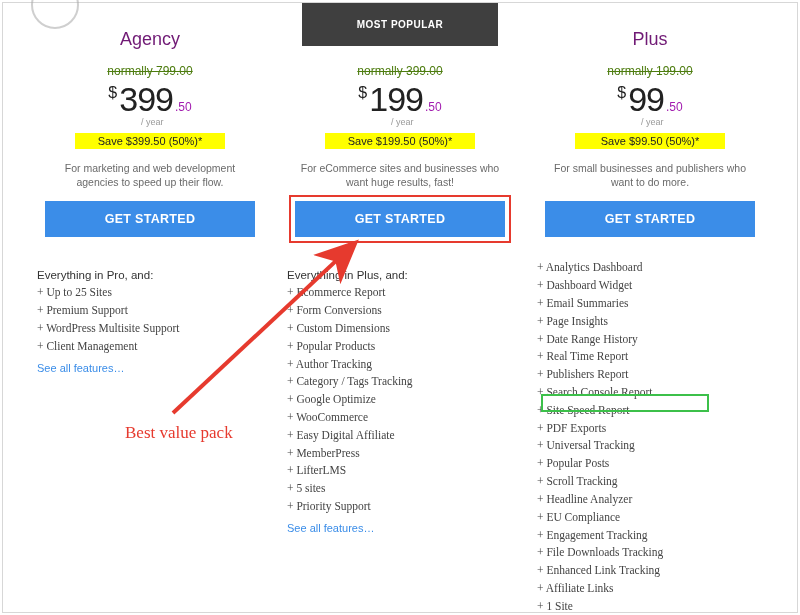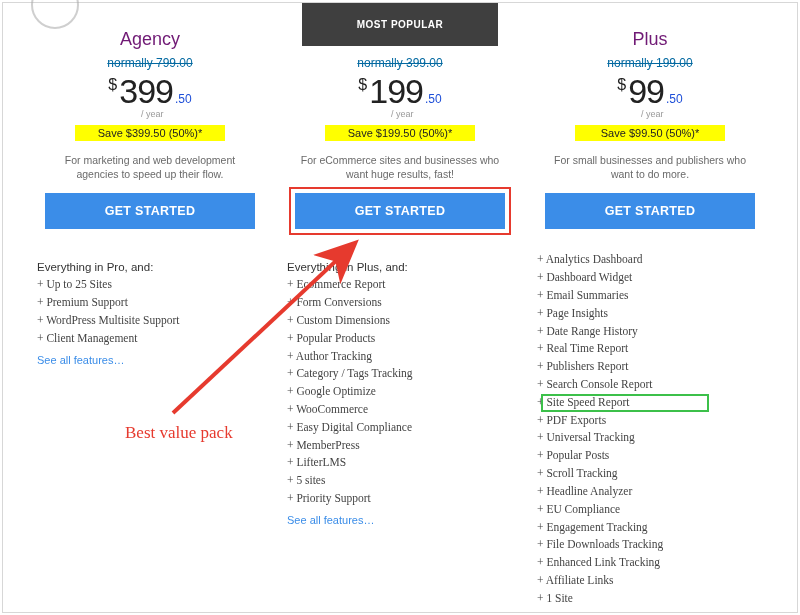--- a/index.html
+++ b/index.html
@@ -3,25 +3,25 @@
 <meta charset="utf-8">
 <style>
   * { box-sizing: border-box; margin: 0; padding: 0; }
   html, body { width: 800px; height: 615px; font-family: "Helvetica Neue", Arial, sans-serif; background: #fff; color: #444; overflow: hidden; }
   .frame { position: relative; width: 796px; height: 611px; margin: 2px; border: 1px solid #d7d7d7; background: #fff; }
   .badge-stamp { position: absolute; top: -22px; left: 28px; width: 48px; height: 48px; border: 2px solid #a8a8a8; border-radius: 50%; opacity: .55; }
   .cols { display: flex; gap: 0; padding: 0 22px 6px 22px; height: 100%; }
   .col { flex: 1 1 0; padding: 0 12px 8px 12px; position: relative; }
   .popular { position: absolute; top: 0; left: 50%; transform: translateX(-50%); width: 196px; background: #3f3f3f; color: #fff; font-size: 10px; font-weight: 600; letter-spacing: .5px; text-align: center; padding: 16px 0; }
   .plan-name { text-align: center; font-size: 18px; font-weight: 400; color: #701a75; margin-top: 26px; }
-  .normal { text-align: center; color: #0369a1; font-size: 12px; margin-top: 6px; text-decoration: line-through; }
+  .normal { text-align: center; color: #4d7c0f; font-size: 12px; margin-top: 14px; text-decoration: line-through; }
   .price { text-align: center; margin-top: 2px; color: #222; }
   .price .cur { font-size: 16px; vertical-align: top; position: relative; top: 4px; margin-right: 2px; }
   .price .amt { font-size: 34px; font-weight: 400; letter-spacing: -1px; }
-  .price .cents { font-size: 12px; color: #1d4ed8; margin-left: 2px; }
+  .price .cents { font-size: 12px; color: #a21caf; margin-left: 2px; }
   .peryear { font-size: 9px; color: #9a9a9a; margin-top: -2px; padding-left: 46%; }
   .save { display: block; margin: 6px auto 0 auto; background: #ffff00; color: #222; font-size: 11px; padding: 2px 0; width: 150px; text-align: center; }
   .desc { text-align: center; font-size: 10.5px; color: #6a6a6a; line-height: 1.35; margin: 12px auto 0 auto; max-width: 200px; min-height: 28px; }
   .cta-wrap { position: relative; margin: 12px auto 0 auto; width: 210px; }
   .cta { display: block; width: 100%; text-align: center; background: #3b8de8; color: #fff; font-weight: 700; font-size: 12.5px; letter-spacing: .3px; padding: 11px 0; border: none; cursor: pointer; }
   .red-box { position: absolute; border: 2px solid #e63a2e; top: -6px; left: -6px; right: -6px; bottom: -6px; pointer-events: none; }
   .lead { font-size: 11.5px; color: #333; margin-top: 32px; }
   ul.features { list-style: none; margin-top: 3px; font-family: Liberation Serif, serif; }
   ul.features li { font-size: 11.5px; color: #444; line-height: 1.55; white-space: nowrap; }
   ul.features li::before { content: "+ "; }
@@ -77,21 +77,21 @@
       <div class="lead">Everything in Plus, and:</div>
       <ul class="features">
           <li>Ecommerce Report</li>
           <li>Form Conversions</li>
           <li>Custom Dimensions</li>
           <li>Popular Products</li>
           <li>Author Tracking</li>
           <li>Category / Tags Tracking</li>
           <li>Google Optimize</li>
           <li>WooCommerce</li>
-          <li>Easy Digital Compliance</li>
+          <li>Easy Digital Affiliate</li>
           <li>MemberPress</li>
           <li>LifterLMS</li>
           <li>5 sites</li>
           <li>Priority Support</li>
         </ul>
       <a class="see-all">See all features…</a>
     </div>
 
     <div class="col">
       <div class="plan-name">Plus</div>

